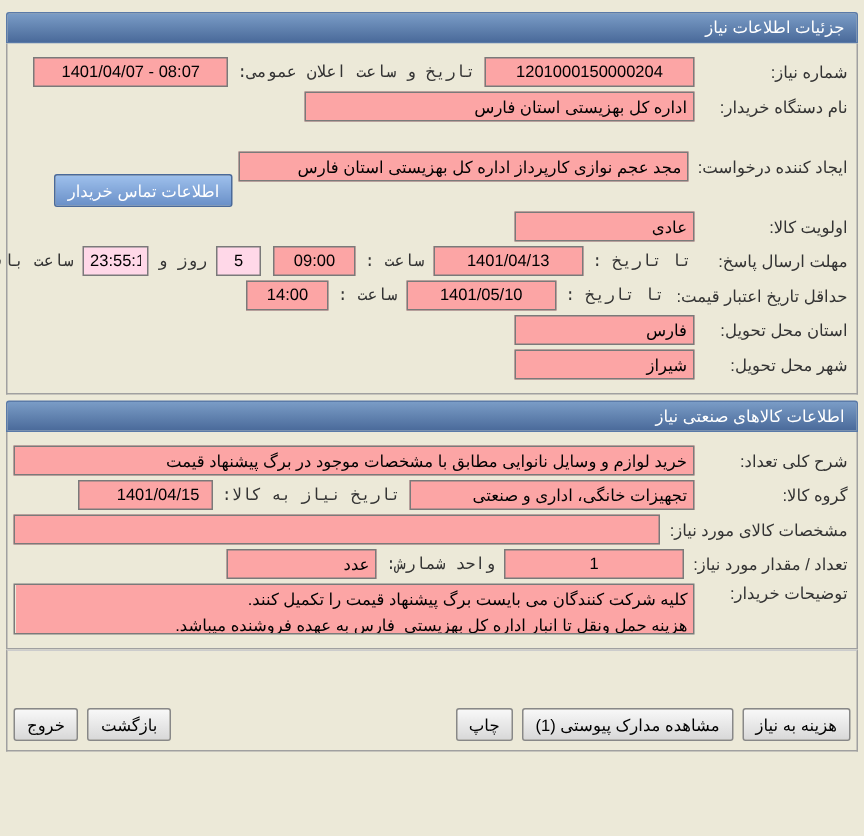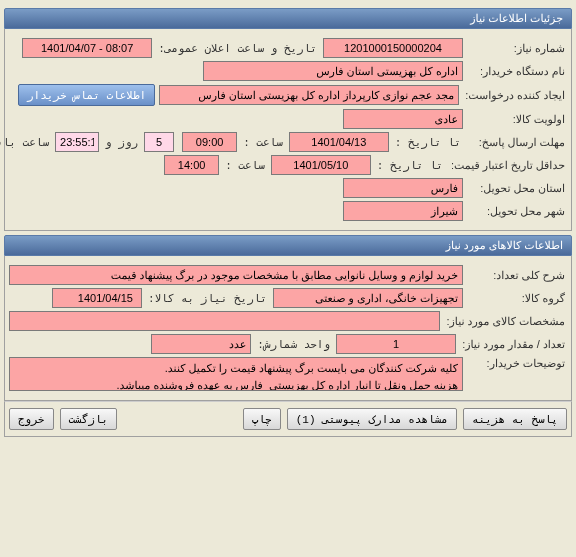--- a/index.html
+++ b/index.html
@@ -51,25 +51,26 @@
     direction: rtl;
   }
   .input-ro {
     direction: ltr;
     text-align: center;
   }
   .btn {
     background: linear-gradient(to bottom, #f8f8f8, #d8d8d8);
     border: 1px solid #888;
     padding: 2px 8px;
-    font-family: Liberation Mono, monospace;
+    font-family: Liberation Sans, sans-serif;
     font-size: 11px;
     cursor: pointer;
     border-radius: 2px;
     height: 22px;
+    margin-top: 32px;
   }
   .blue-btn {
     background: linear-gradient(to bottom, #9ec0ec, #6a90c8);
     color: #fff;
     border: 1px solid #4a6a9a;
   }
   .pink {
     background: #ffd8e8;
   }
   .footer {
@@ -147,21 +148,21 @@
     <span class="label">استان محل تحویل:</span>
     <input class="input" style="width: 120px;" value="فارس">
   </div>
 
   <div class="row">
     <span class="label">شهر محل تحویل:</span>
     <input class="input" style="width: 120px;" value="شیراز">
   </div>
 </div>
 
-<div class="section-header">اطلاعات کالاهای مورد نیاز</div>
+<div class="section-header">اطلاعات کالاهای صنعتی نیاز</div>
 <div class="section-body">
 
   <div class="row">
     <span class="label">شرح کلی تعداد:</span>
     <input class="input" style="flex: 1 1 0%;" value="خرید لوازم و وسایل نانوایی مطابق با مشخصات موجود در برگ پیشنهاد قیمت">
   </div>
 
   <div class="row">
     <span class="label">گروه کالا:</span>
     <input class="input" style="width: 190px;" value="تجهیزات خانگی، اداری و صنعتی">
@@ -182,19 +183,19 @@
   </div>
 
   <div class="row" style="align-items:flex-start">
     <span class="label">توضیحات خریدار:</span>
     <textarea class="input multiline" style="flex: 1 1 0%;" readonly="">کلیه شرکت کنندگان می بایست برگ پیشنهاد قیمت را تکمیل کنند.
 هزینه حمل ونقل تا انبار اداره کل بهزیستی  فارس به عهده فروشنده میباشد.</textarea>
   </div>
 </div>
 
 <div class="footer">
-  <button class="btn">پاسخ به هزینه</button>
+  <button class="btn">هزینه به نیاز</button>
   <button class="btn">مشاهده مدارک پیوستی (1)</button>
   <button class="btn">چاپ</button>
   <span class="spacer"></span>
   <button class="btn">بازگشت</button>
   <button class="btn">خروج</button>
 </div>
 
 </body></html>

